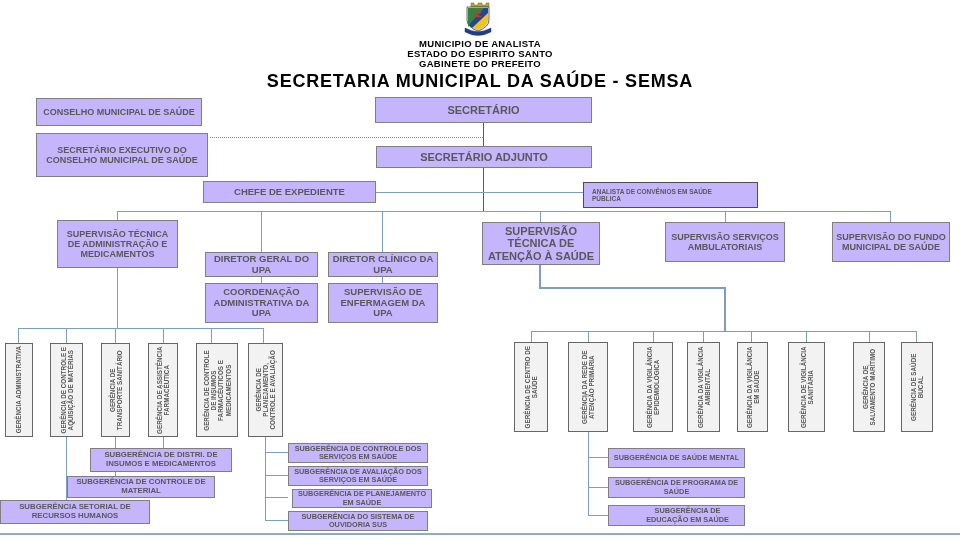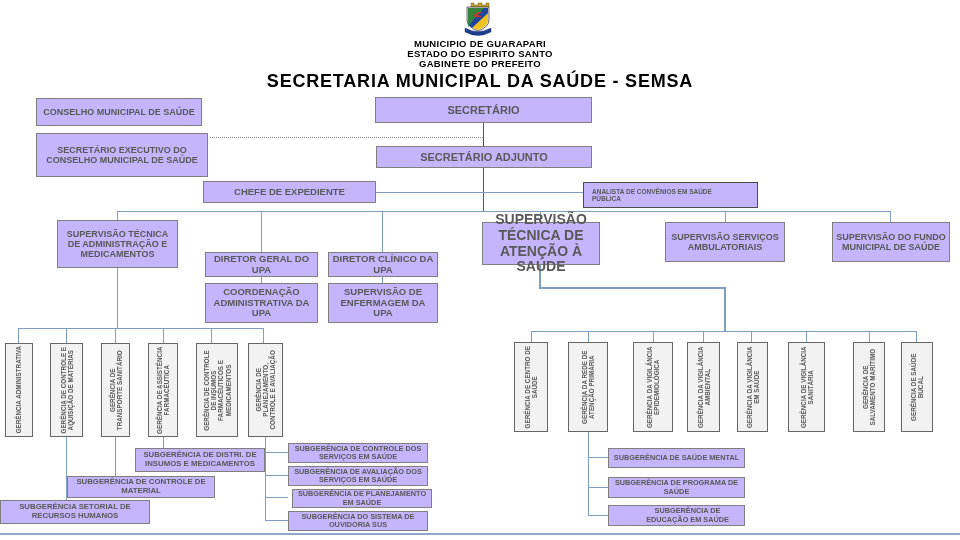--- a/index.html
+++ b/index.html
@@ -36,21 +36,21 @@
   <svg viewBox="0 0 40 34" width="40" height="34">
     <path d="M13 5 V1 h3 v2 h4 V1 h4 v2 h4 V1 h3 v4 z" stroke="#6b5b1e" stroke-width="0.5" fill="#c9a227"></path>
     <path d="M9 5 h22 v13 q0 7 -11 11 q-11 -4 -11 -11 z" fill="#e9e9e9" stroke="#444" stroke-width="0.8"></path>
     <path d="M10 6 h20 L10 25 z" fill="#35813f"></path>
     <path d="M30 7 v11 q0 6 -10 10 q-4 -1.5 -7 -3.5 z" fill="#f0c420"></path>
     <path d="M26 6 h4 v5 L14 26 q-2 -1.5 -3 -3 z" fill="#20459c"></path>
     <path d="M15 14 q5 -5 9 -4 q-2 2 -5 3 q3 0 5 2 q-5 1 -9 -1 z" fill="#c03a2b"></path>
     <path d="M7 26 q13 7 26 0 l0 4 q-13 7 -26 0 z" stroke="#22306b" stroke-width="0.4" fill="#1d3d8f"></path>
   </svg>
 </div>
-<div class="hdr" style="top:38px;font-size:9.5px;letter-spacing:0.3px;">MUNICIPIO DE GUARAPARI</div>
+<div class="hdr" style="top:38px;font-size:9.5px;letter-spacing:0.3px;">MUNICIPIO DE ANALISTA</div>
 <div class="hdr" style="top:48px;font-size:9.5px;letter-spacing:0.3px;">ESTADO DO ESPIRITO SANTO</div>
 <div class="hdr" style="top:58px;font-size:9.5px;letter-spacing:0.3px;">GABINETE DO PREFEITO</div>
 <div class="hdr" style="top:71px;font-size:18px;letter-spacing:0.8px;">SECRETARIA MUNICIPAL DA SAÚDE - SEMSA</div>
 
 <div class="lng" style="left:483px;top:123px;width:1px;height:23px;"></div>
 <div class="lng" style="left:483px;top:168px;width:1px;height:43px;"></div>
 <div class="lnd" style="left:210px;top:137px;width:273px;"></div>
 <div class="ln" style="left:117px;top:211px;width:774px;height:1px;"></div>
 <div class="ln" style="left:117px;top:211px;width:1px;height:9px;"></div>
 <div class="ln" style="left:261px;top:211px;width:1px;height:41px;"></div>
@@ -100,21 +100,21 @@
 <div class="ln" style="left:0;top:533px;width:960px;height:2px;background:#8ea9cc;"></div>
 
 <div class="bx" style="left:375px;top:97px;width:217px;height:26px;font-size:11px;">SECRETÁRIO</div>
 <div class="bx" style="left:376px;top:146px;width:216px;height:22px;font-size:11px;">SECRETÁRIO ADJUNTO</div>
 <div class="bx" style="left:36px;top:98px;width:166px;height:28px;font-size:9px;">CONSELHO MUNICIPAL DE SAÚDE</div>
 <div class="bx" style="left:36px;top:133px;width:172px;height:44px;font-size:9px;">SECRETÁRIO EXECUTIVO DO CONSELHO MUNICIPAL DE SAÚDE</div>
 <div class="bx" style="left:203px;top:181px;width:173px;height:22px;font-size:9.5px;">CHEFE DE EXPEDIENTE</div>
 <div class="bx" style="left:583px;top:182px;width:175px;height:26px;font-size:6.5px;border:1.5px solid #4d4d4d;justify-content:flex-start;text-align:left;padding-left:8px;padding-right:30px;">ANALISTA DE CONVÊNIOS EM SAÚDE PÚBLICA</div>
 
 <div class="bx" style="left:57px;top:220px;width:121px;height:48px;font-size:9px;">SUPERVISÃO TÉCNICA DE ADMINISTRAÇÃO E MEDICAMENTOS</div>
-<div class="bx" style="left:482px;top:222px;width:118px;height:43px;font-size:14px;">SUPERVISÃO TÉCNICA DE ATENÇÃO À SAÚDE</div>
+<div class="bx" style="left:482px;top:222px;width:118px;height:43px;font-size:11px;">SUPERVISÃO TÉCNICA DE ATENÇÃO À SAÚDE</div>
 <div class="bx" style="left:665px;top:222px;width:120px;height:40px;font-size:9px;">SUPERVISÃO SERVIÇOS AMBULATORIAIS</div>
 <div class="bx" style="left:832px;top:222px;width:118px;height:40px;font-size:9px;">SUPERVISÃO DO FUNDO MUNICIPAL DE SAÚDE</div>
 
 <div class="bx" style="left:205px;top:252px;width:113px;height:25px;font-size:9.5px;">DIRETOR GERAL DO UPA</div>
 <div class="bx" style="left:328px;top:252px;width:110px;height:25px;font-size:9.5px;">DIRETOR CLÍNICO DA UPA</div>
 <div class="bx" style="left:205px;top:283px;width:113px;height:40px;font-size:9.5px;">COORDENAÇÃO ADMINISTRATIVA DA UPA</div>
 <div class="bx" style="left:328px;top:283px;width:110px;height:40px;font-size:9.5px;">SUPERVISÃO DE ENFERMAGEM DA UPA</div>
 
 <div class="vbx" style="left:5px;top:343px;width:28px;height:94px;">
     <span class="vt vtl">GERÊNCIA ADMINISTRATIVA</span>
@@ -153,21 +153,21 @@
 <div class="vbx" style="left:788px;top:342px;width:37px;height:90px;">
     <span class="vt vtr">GERÊNCIA DE VIGILÂNCIA SANITÁRIA</span>
   </div>
 <div class="vbx" style="left:853px;top:342px;width:32px;height:90px;">
     <span class="vt vtr">GERÊNCIA DE SALVAMENTO MARÍTIMO</span>
   </div>
 <div class="vbx" style="left:901px;top:342px;width:32px;height:90px;">
     <span class="vt vtr">GERÊNCIA DE SAÚDE BUCAL</span>
   </div>
 
-<div class="bx" style="left:90px;top:448px;width:130px;height:24px;font-size:7.8px;margin-left:45px;">SUBGERÊNCIA DE DISTRI. DE INSUMOS E MEDICAMENTOS</div>
+<div class="bx" style="left:90px;top:448px;width:142px;height:24px;font-size:7.8px;">SUBGERÊNCIA DE DISTRI. DE INSUMOS E MEDICAMENTOS</div>
 <div class="bx" style="left:67px;top:476px;width:148px;height:22px;font-size:7.8px;">SUBGERÊNCIA DE CONTROLE DE MATERIAL</div>
 <div class="bx" style="left:0px;top:500px;width:150px;height:24px;font-size:7.8px;">SUBGERÊNCIA SETORIAL DE RECURSOS HUMANOS</div>
 
 <div class="bx" style="left:288px;top:443px;width:140px;height:20px;font-size:7.3px;">SUBGERÊNCIA DE CONTROLE DOS SERVIÇOS EM SAÚDE</div>
 <div class="bx" style="left:288px;top:466px;width:140px;height:20px;font-size:7.3px;">SUBGERÊNCIA DE AVALIAÇÃO DOS SERVIÇOS EM SAÚDE</div>
 <div class="bx" style="left:292px;top:489px;width:140px;height:19px;font-size:7.3px;">SUBGERÊNCIA DE PLANEJAMENTO EM SAÚDE</div>
 <div class="bx" style="left:288px;top:511px;width:140px;height:20px;font-size:7.3px;">SUBGERÊNCIA DO SISTEMA DE OUVIDORIA SUS</div>
 
 <div class="bx" style="left:608px;top:448px;width:137px;height:20px;font-size:7.3px;">SUBGERÊNCIA DE SAÚDE MENTAL</div>
 <div class="bx" style="left:608px;top:477px;width:137px;height:21px;font-size:7.3px;">SUBGERÊNCIA DE PROGRAMA DE SAÚDE</div>

